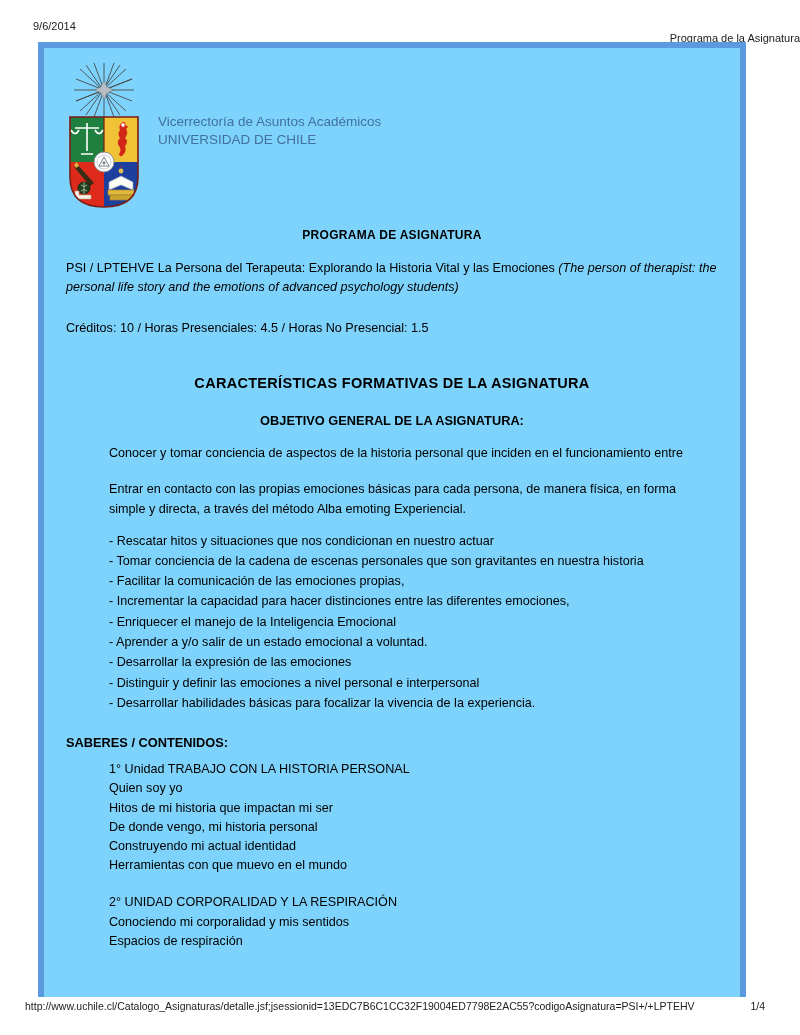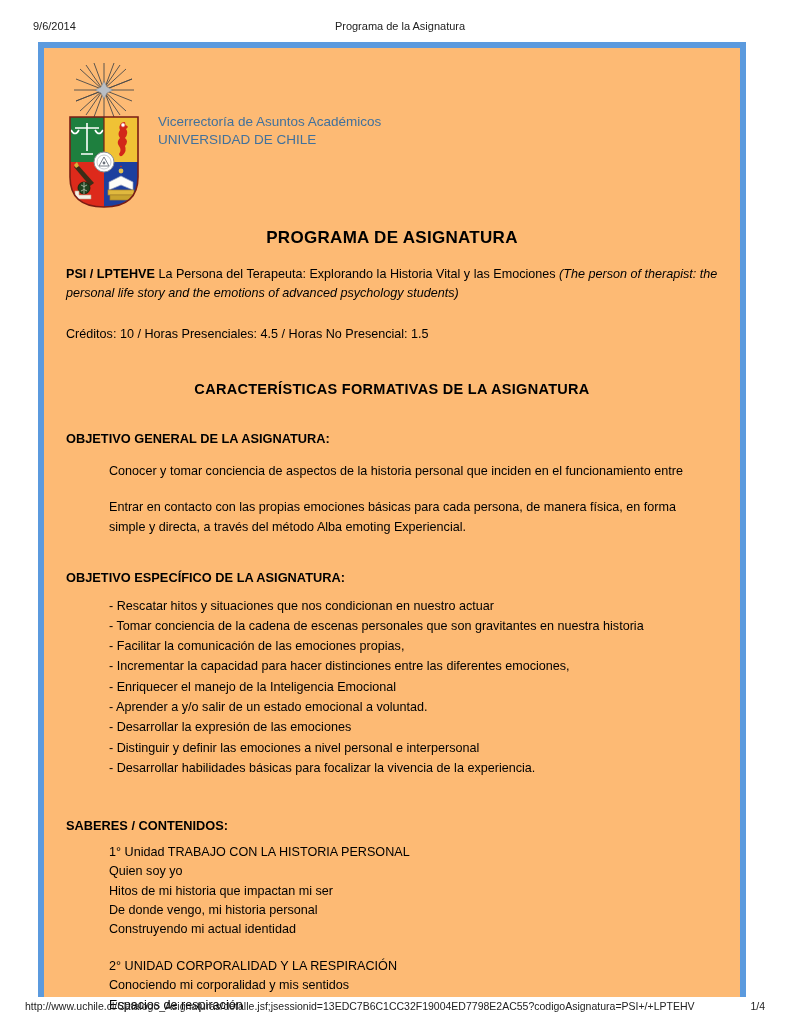--- a/index.html
+++ b/index.html
@@ -3,54 +3,54 @@
 <meta charset="utf-8">
 <style>
   * { margin:0; padding:0; box-sizing:border-box; }
   html,body { width:800px; height:1035px; background:#ffffff; position:relative;
               font-family:"Liberation Sans","DejaVu Sans",sans-serif; color:#000; }
 
   
   .print-header { position:absolute; top:20px; left:0; width:800px; height:16px;
                   font-size:11px; color:#222; }
   .print-header .date { position:absolute; left:33px; top:0; }
-  .print-header .ptitle { position:absolute; left:0; width:100%; text-align:center; top:0; }
+  .print-header .ptitle { position:absolute; left:0; width:100%; text-align:right; top:12px; }
   .print-footer { position:absolute; top:1000px; left:25px; width:740px;
                   font-size:10.5px; color:#222; display:flex; justify-content:space-between; }
   .print-footer .url { max-width:670px; white-space:nowrap; overflow:hidden; }
 
   
   .frame { position:absolute; left:38px; top:42px; width:708px; height:955px;
-           border:6px solid #5b9ade; border-bottom:none; background:#fdba74; }
+           border:6px solid #5b9ade; border-bottom:none; background:#7dd3fc; }
   .content { padding:0 22px; }
 
   .logo-row { display:flex; align-items:flex-start; padding-top:13px; }
   .logo-svg { width:76px; height:150px; flex:0 0 auto; }
   .uni-lines { margin:52px 0 0 16px; font-size:13.5px; line-height:18px; color:#41719c; }
 
-  .doc-title { text-align:center; font-size:17px; font-weight:bold; margin-top:17px;
+  .doc-title { text-align:center; font-size:12px; font-weight:bold; margin-top:17px;
                letter-spacing:0.3px; }
   .course-para { margin-top:17px; font-size:12.6px; line-height:18.5px; }
-  .course-para .code { font-weight:bold; }
+  .course-para .code { font-weight:normal; }
   .course-para .en { font-style:italic; }
   .credits { margin-top:25px; font-size:12.6px; }
 
   .sec-title { text-align:center; font-size:14.5px; font-weight:bold; margin-top:40px;
                letter-spacing:0.3px; }
   .h-sub { font-weight:bold; font-size:12.8px; margin-top:23px; }
   .indent { padding-left:43px; padding-right:24px; font-size:12.6px; }
   .indent p { margin-top:15px; line-height:20.5px; }
   .obj-list { margin-top:11px; }
   .obj-list div { line-height:20.3px; }
   .unit-list { margin-top:10px; }
   .unit-list div { line-height:19.2px; }
   .unit2 { margin-top:18px; }
-  .mt-og { margin-top:34px; }
+  .mt-og { margin-top:22px;text-align:center; }
   .mt-oe { margin-top:32px; }
-  .mt-sab { margin-top:40px; }
+  .mt-sab { margin-top:22px; }
 </style>
 </head>
 <body>
 
 <div class="print-header">
   <span class="date">9/6/2014</span>
   <span class="ptitle">Programa de la Asignatura</span>
 </div>
 
 <div class="frame">
@@ -139,40 +139,40 @@
     <div class="credits">Créditos: 10 / Horas Presenciales: 4.5 / Horas No Presencial: 1.5</div>
 
     <div class="sec-title">CARACTERÍSTICAS FORMATIVAS DE LA ASIGNATURA</div>
 
     <div class="h-sub mt-og">OBJETIVO GENERAL DE LA ASIGNATURA:</div>
     <div class="indent">
       <p>Conocer y tomar conciencia de aspectos de la historia personal que inciden en el funcionamiento entre</p>
       <p>Entrar en contacto con las propias emociones básicas para cada persona, de manera física, en forma simple y directa, a través del método Alba emoting Experiencial.</p>
     </div>
 
-    <div class="h-sub mt-oe">OBJETIVO ESPECÍFICO DE LA ASIGNATURA:</div>
     <div class="indent obj-list">
       <div>- Rescatar hitos y situaciones que nos condicionan en nuestro actuar</div>
       <div>- Tomar conciencia de la cadena de escenas personales que son gravitantes en nuestra historia</div>
       <div>- Facilitar la comunicación de las emociones propias,</div>
       <div>- Incrementar la capacidad para hacer distinciones entre las diferentes emociones,</div>
       <div>- Enriquecer el manejo de la Inteligencia Emocional</div>
       <div>- Aprender a y/o salir de un estado emocional a voluntad.</div>
       <div>- Desarrollar la expresión de las emociones</div>
       <div>- Distinguir y definir las emociones a nivel personal e interpersonal</div>
       <div>- Desarrollar habilidades básicas para focalizar la vivencia de la experiencia.</div>
     </div>
 
     <div class="h-sub mt-sab">SABERES / CONTENIDOS:</div>
     <div class="indent unit-list">
       <div>1° Unidad TRABAJO CON LA HISTORIA PERSONAL</div>
       <div>Quien soy yo</div>
       <div>Hitos de mi historia que impactan mi ser</div>
       <div>De donde vengo, mi historia personal</div>
       <div>Construyendo mi actual identidad</div>
+      <div>Herramientas con que muevo en el mundo</div>
     </div>
     <div class="indent unit-list unit2">
       <div>2° UNIDAD CORPORALIDAD Y LA RESPIRACIÓN</div>
       <div>Conociendo mi corporalidad y mis sentidos</div>
       <div>Espacios de respiración</div>
     </div>
 
   </div>
 </div>
 

